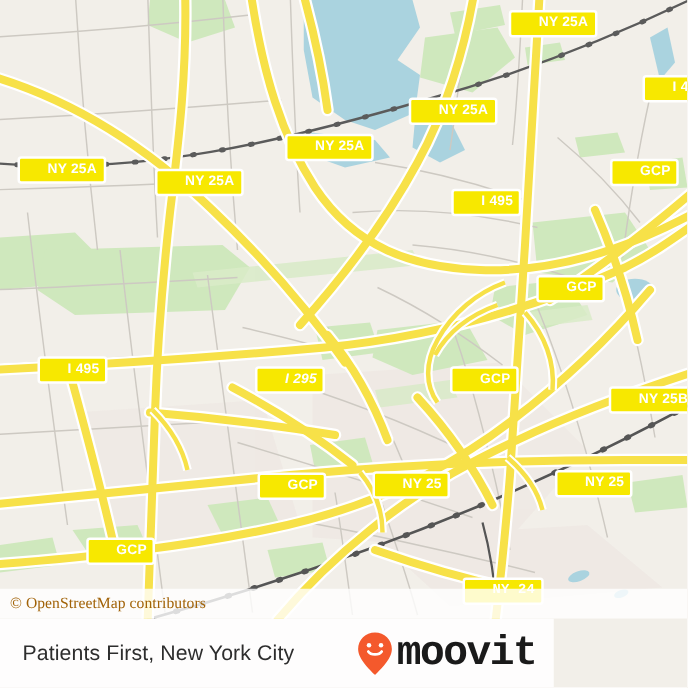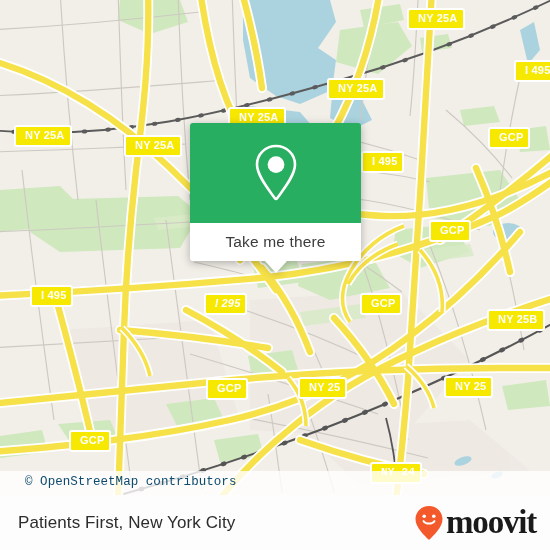--- a/index.html
+++ b/index.html
@@ -39,42 +39,42 @@
   .shield {
     position: absolute;
     background: #f7e800;
     border: 2px solid #ffffff;
     border-radius: 3px;
     color: #ffffff;
     font-family: "Liberation Sans", sans-serif;
     font-weight: bold;
     font-size: 11px;
     line-height: 13px;
-    padding: 2px 5px 3px 9px;
+    padding: 2px 5px 3px 22px;
     white-space: nowrap;
     box-sizing: border-box;
     text-shadow:
       -1.1px -1.1px 0 #f7e800, 1.1px -1.1px 0 #f7e800,
       -1.1px  1.1px 0 #f7e800, 1.1px  1.1px 0 #f7e800,
       -1.1px 0 0 #f7e800, 1.1px 0 0 #f7e800,
       0 -1.1px 0 #f7e800, 0 1.1px 0 #f7e800;
     letter-spacing: 0.2px;
   }
 
   
   #attribution {
     position: absolute;
     left: 0;
     bottom: 0;
     width: 100%;
     box-sizing: border-box;
-    padding: 4px 6px 5px 25px;
+    padding: 4px 6px 5px 8px;
     background: rgba(255,255,255,0.80);
-    color: #0c4a6e;
-    font-family: Liberation Mono, monospace;
+    color: #a16207;
+    font-family: Liberation Serif, serif;
     font-size: 12.5px;
     line-height: 15px;
     letter-spacing: 0.05px;
   }
 
   
   #popup {
     position: absolute;
     left: 190px;
     top: 123px;
@@ -115,21 +115,21 @@
     border-left: 11px solid transparent;
     border-right: 11px solid transparent;
     border-top: 12px solid #ffffff;
   }
 
   
   #footer {
     position: absolute;
     left: 0;
     top: 495px;
-    width: 550px;
+    width: 443px;
     height: 55px;
     background: rgba(255,255,255,0.88);
     display: flex;
     align-items: center;
     justify-content: space-between;
     box-sizing: border-box;
     padding: 0 14px 0 18px;
     z-index: 50;
   }
   #footer-title {
@@ -140,21 +140,21 @@
     white-space: nowrap;
   }
   #brand {
     display: flex;
     align-items: center;
     gap: 2px;
   }
   #brand-mark svg { display: block; }
   #brand-name {
     color: #1a1a1a;
-    font-family: Liberation Serif, serif;
+    font-family: Liberation Mono, monospace;
     font-weight: bold;
     font-size: 33px;
     line-height: 33px;
     letter-spacing: -1.2px;
   }
 </style>
 </head>
 <body>
 
 <div id="screen">
@@ -348,34 +348,20 @@
     <div class="shield" style="left:487px; top:309px;">NY 25B</div>
     <div class="shield" style="left:206px; top:378px;">GCP</div>
     <div class="shield" style="left:298px; top:377px;">NY 25</div>
     <div class="shield" style="left:444px; top:376px;">NY 25</div>
     <div class="shield" style="left:69px;  top:430px;">GCP</div>
     <div class="shield" style="left:370px; top:462px;font-family:Liberation Mono, monospace;">NY 24</div>
 
     <div id="attribution">© OpenStreetMap contributors</div>
   </div>
 
-  <div id="popup">
-    <div id="popup-top">
-      <span id="popup-pin">
-        <svg width="46" height="60" viewBox="0 0 46 60" xmlns="http://www.w3.org/2000/svg">
-          <path d="M23 3 C12.5 3 4 11.3 4 21.6 C4 33.5 17.5 48.8 22.1 55.6 C22.5 56.2 23.5 56.2 23.9 55.6 C28.5 48.8 42 33.5 42 21.6 C42 11.3 33.5 3 23 3 Z" fill="none" stroke="#ffffff" stroke-width="2.6"></path>
-          <circle cx="23" cy="21.6" r="8.4" fill="#ffffff"></circle>
-        </svg>
-      </span>
-    </div>
-    <div id="popup-bottom">
-      <span id="popup-label">Take me there</span>
-    </div>
-    <div id="popup-arrow"></div>
-  </div>
 
   <div id="footer">
     <div id="footer-title">Patients First, New York City</div>
     <div id="brand">
       <span id="brand-mark">
         <svg width="30" height="36" viewBox="0 0 30 36" xmlns="http://www.w3.org/2000/svg">
           <path d="M15 1 C7.5 1 1.5 6.9 1.5 14.2 C1.5 22.6 11.5 31.3 14.2 34.3 C14.6 34.8 15.4 34.8 15.8 34.3 C18.5 31.3 28.5 22.6 28.5 14.2 C28.5 6.9 22.5 1 15 1 Z" fill="#f4592c"></path>
           <circle cx="10.2" cy="11.2" r="1.8" fill="#ffffff"></circle>
           <circle cx="19.8" cy="11.2" r="1.8" fill="#ffffff"></circle>
           <path d="M9.6 16.2 C11.6 19.3 18.4 19.3 20.4 16.2" fill="none" stroke="#ffffff" stroke-width="2.1" stroke-linecap="round"></path>

